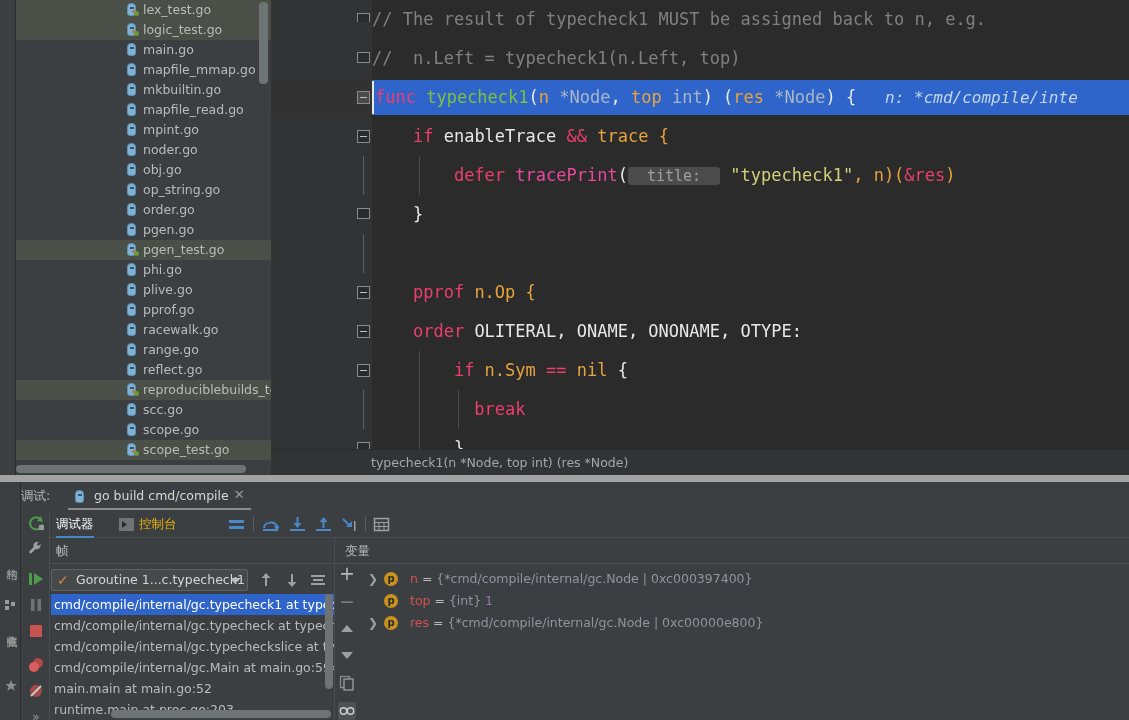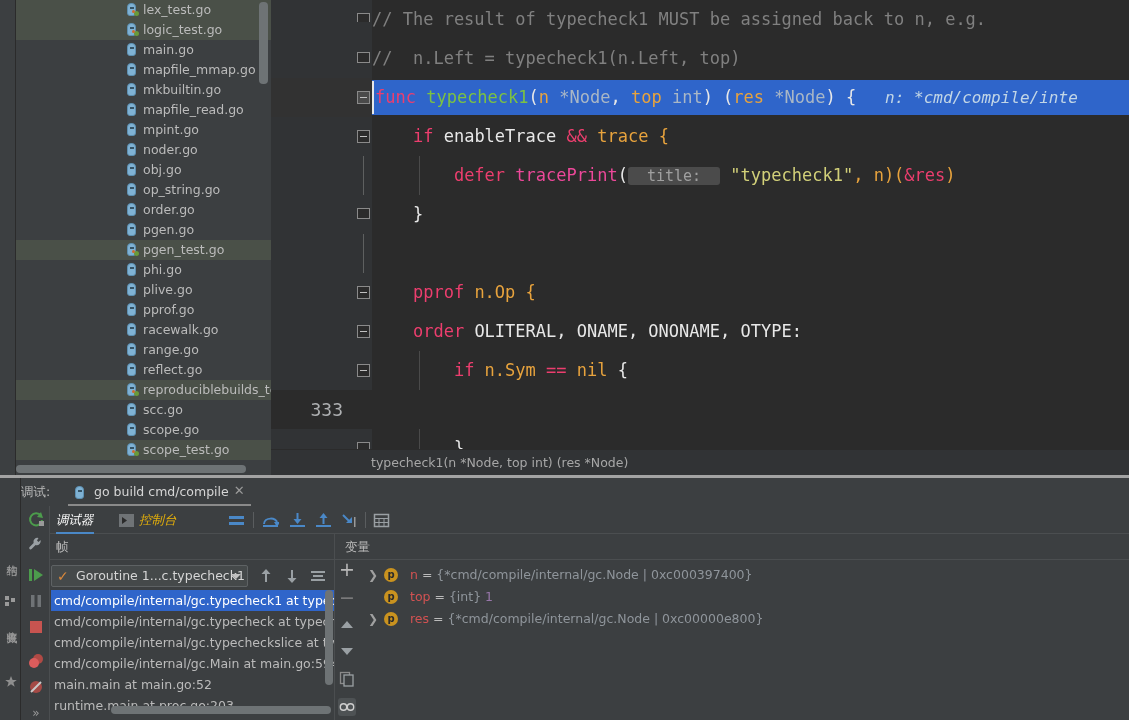--- a/index.html
+++ b/index.html
@@ -142,21 +142,21 @@
   .breadcrumb {
     position: absolute; left: 271px; bottom: 0; width: 858px; height: 26px;
     background: #313335; color: #a7a7a7; font-size: 12.5px;
     line-height: 26px; padding-left: 100px;
     border-top: 1px solid #2b2b2b;
   }
 
   
   .debug {
     position: absolute; left: 0; top: 475px; width: 1129px; height: 245px;
-    background: #3c3f41; border-top: 3px solid #a3a3a3;
+    background: #3c3f41; border-top: 7px solid #a3a3a3;
   }
   
   .vbar {
     position: absolute; left: 0; top: 0; width: 21px; height: 245px;
     background: #3c3f41; border-right: 1px solid #2b2b2b;
   }
   .vtext {
     position: absolute; left: 3px; width: 15px;
     writing-mode: vertical-rl; font-size: 11px; color: #9a9a9a;
     white-space: nowrap; letter-spacing: 0px;
@@ -184,21 +184,20 @@
   .dbg-side {
     position: absolute; left: 21px; top: 28px; width: 29px; height: 217px;
     border-right: 1px solid #4b4e50;
   }
   .dbg-side .ic { position: absolute; left: 6px; width: 18px; height: 18px; }
 
   
   .dbg-toolbar {
     position: absolute; left: 50px; top: 28px; width: 1079px; height: 28px;
     border-bottom: 1px solid #4b4e50;
-    font-style: italic;
   }
   .tb-tab {
     position: absolute; top: 3px; height: 25px; line-height: 22px;
     font-size: 12.5px; color: #eab308;
   }
   .tb-tab.active { border-bottom: 2px solid #4a88c7; color: #ffffff; }
   .tb-sep {
     position: absolute; top: 6px; width: 1px; height: 16px; background: #5a5d5f;
   }
   .tbi { position: absolute; top: 6px; width: 17px; height: 17px; }
@@ -390,20 +389,28 @@
       </div>
 
       <div class="code-line" style="top:351px;position:absolute;width:858px">
         <div class="gutter-bg"></div>
         <span class="lnum">334</span>
         <span class="fold sq"></span>
         <span class="indent-guide" style="left:148px"></span>
         <span class="code-text">        <span class="kw2">if</span><span class="par"> n.Sym </span><span class="kw2">==</span><span class="par"> nil</span><span class="pln"> {</span></span>
       </div>
 
+      <div class="code-line" style="top:390px;position:absolute;width:858px">
+        <div class="gutter-bg"></div>
+        <span class="lnum">335</span>
+        <span class="fold-line"></span>
+        <span class="indent-guide" style="left:148px"></span>
+        <span class="indent-guide" style="left:187px"></span>
+        <span class="code-text">          <span class="kw2">break</span></span>
+      </div>
 
       <div class="code-line" style="top:429px;position:absolute;width:858px">
         <div class="gutter-bg"></div>
         
         <span class="fold-cap" style="border-bottom:1px solid #8a8a8a;height:11px"></span>
         <span class="indent-guide" style="left:148px"></span>
         <span class="code-text">        <span class="pln">}</span></span>
       </div>
 
       <div class="code-line" style="top:468px;position:absolute;width:858px">

